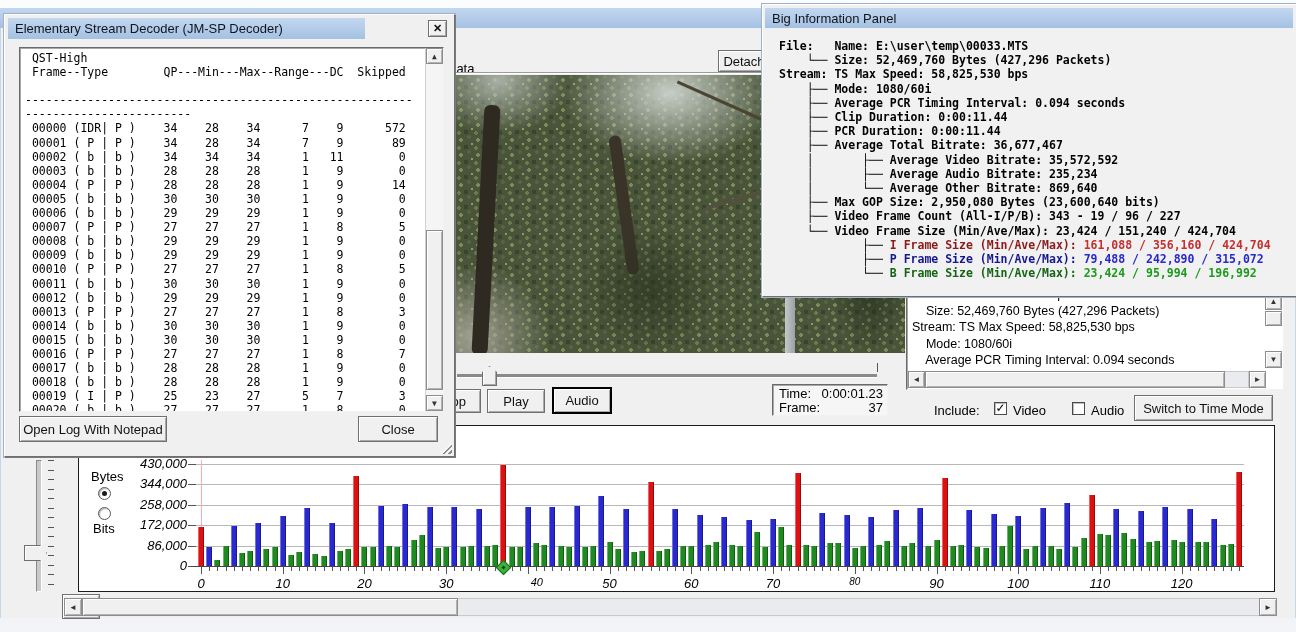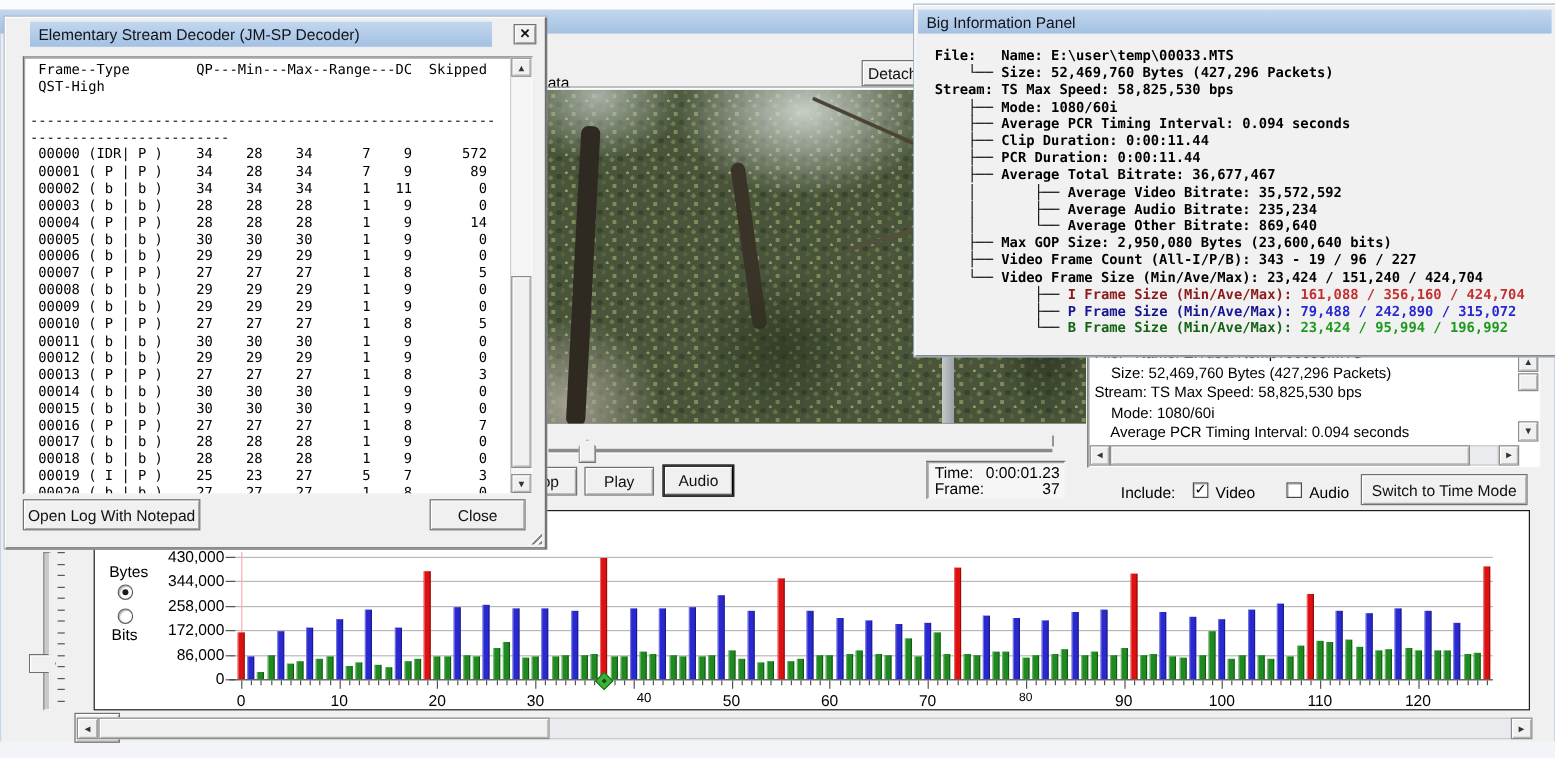--- a/index.html
+++ b/index.html
@@ -101,21 +101,21 @@
   <div class="abs lbl" style="left:1091px;top:403px;">Audio</div>
   <div class="abs btn" style="left:1134px;top:395px;width:139px;height:26px;">Switch to Time Mode</div>
 
   <div class="abs" id="chart" style="left:78px;top:425px;width:1197px;height:167px;background:#fff;border:1px solid #1c1c1c;box-sizing:border-box;">
     <div class="abs lbl" style="left:12px;top:43px;">Bytes</div>
     <div class="abs radio" style="left:19px;top:61px;width:13px;height:13px;">
       <div class="abs" style="left:3px;top:3px;width:5px;height:5px;border-radius:50%;background:#1a1a1a;"></div>
     </div>
     <div class="abs radio" style="left:19px;top:81px;width:13px;height:13px;"></div>
     <div class="abs lbl" style="left:14px;top:95px;">Bits</div>
-    <div id="plot" class="abs" style="left:0;top:0;width:1195px;height:165px;">
+    <div id="plot" class="abs" style="left:0;top:0;width:1195px;height:165px;font-style:italic;">
         <div style="position: absolute; left: 112px; top: 38px; width: 1053px; height: 1px; background: rgb(184, 184, 184);"></div>
         <div style="position: absolute; left: 2px; top: 30px; width: 106px; text-align: right; font-size: 13px; color: rgb(0, 0, 0);">430,000</div>
         <div style="position: absolute; left: 109px; top: 38px; width: 8px; height: 1px; background: rgb(85, 85, 85);"></div>
         <div style="position: absolute; left: 112px; top: 58.4px; width: 1053px; height: 1px; background: rgb(184, 184, 184);"></div>
         <div style="position: absolute; left: 2px; top: 50.4px; width: 106px; text-align: right; font-size: 13px; color: rgb(0, 0, 0);">344,000</div>
         <div style="position: absolute; left: 109px; top: 58.4px; width: 8px; height: 1px; background: rgb(85, 85, 85);"></div>
         <div style="position: absolute; left: 112px; top: 78.8px; width: 1053px; height: 1px; background: rgb(184, 184, 184);"></div>
         <div style="position: absolute; left: 2px; top: 70.8px; width: 106px; text-align: right; font-size: 13px; color: rgb(0, 0, 0);">258,000</div>
         <div style="position: absolute; left: 109px; top: 78.8px; width: 8px; height: 1px; background: rgb(85, 85, 85);"></div>
         <div style="position: absolute; left: 112px; top: 99.2px; width: 1053px; height: 1px; background: rgb(184, 184, 184);"></div>
@@ -447,28 +447,28 @@
         <div class="bline" style=""><span style="color: rgb(0, 0, 0);">    ├── Max GOP Size: 2,950,080 Bytes (23,600,640 bits)</span></div>
         <div class="bline" style=""><span style="color: rgb(0, 0, 0);">    ├── Video Frame Count (All-I/P/B): 343 - 19 / 96 / 227</span></div>
         <div class="bline" style=""><span style="color: rgb(0, 0, 0);">    └── Video Frame Size (Min/Ave/Max): 23,424 / 151,240 / 424,704</span></div>
         <div class="bline" style=""><span style="color: rgb(0, 0, 0);">            ├── </span><span style="color: rgb(139, 26, 26);">I Frame Size (Min/Ave/Max): </span><span style="color: rgb(196, 48, 48);">161,088 / 356,160 / 424,704</span></div>
         <div class="bline" style=""><span style="color: rgb(0, 0, 0);">            ├── </span><span style="color: rgb(22, 22, 142);">P Frame Size (Min/Ave/Max): </span><span style="color: rgb(40, 40, 207);">79,488 / 242,890 / 315,072</span></div>
         <div class="bline" style=""><span style="color: rgb(0, 0, 0);">            └── </span><span style="color: rgb(21, 100, 21);">B Frame Size (Min/Ave/Max): </span><span style="color: rgb(29, 154, 29);">23,424 / 95,994 / 196,992</span></div>
       </div>
   </div>
 
   <div class="abs raised" style="left:4px;top:14px;width:449px;height:441px;background:#f0f0f0;box-shadow:1px 1px 0 #7a7a7a,0 0 0 1px #9fb2c6;">
-    <div class="abs titlebar" style="left:20px;top:3px;width:385px;height:21px;">
+    <div class="abs titlebar" style="left:3px;top:3px;width:357px;height:21px;">
       <span>Elementary Stream Decoder (JM-SP Decoder)</span>
     </div>
     <div class="abs btn" style="left:423px;top:5px;width:19px;height:17px;font-size:11px;font-weight:bold;">✕</div>
     <div class="abs sunken mono" style="left:14px;top:32px;width:425px;height:365px;overflow:hidden;">
       <div id="esd-lines" class="abs" style="left:5px;top:3px;width:395px;">
+          <div class="mline" style=""> QST-High</div>
           <div class="mline" style=""> Frame--Type        QP---Min---Max--Range---DC  Skipped</div>
-          <div class="mline" style=""> QST-High</div>
           <div class="mline" style=""> </div>
           <div class="mline" style="">--------------------------------------------------------</div>
           <div class="mline" style="">------------------------</div>
           <div class="mline" style=""> 00000 (IDR| P )    34    28    34      7    9      572</div>
           <div class="mline" style=""> 00001 ( P | P )    34    28    34      7    9       89</div>
           <div class="mline" style=""> 00002 ( b | b )    34    34    34      1   11        0</div>
           <div class="mline" style=""> 00003 ( b | b )    28    28    28      1    9        0</div>
           <div class="mline" style=""> 00004 ( P | P )    28    28    28      1    9       14</div>
           <div class="mline" style=""> 00005 ( b | b )    30    30    30      1    9        0</div>
           <div class="mline" style=""> 00006 ( b | b )    29    29    29      1    9        0</div>

